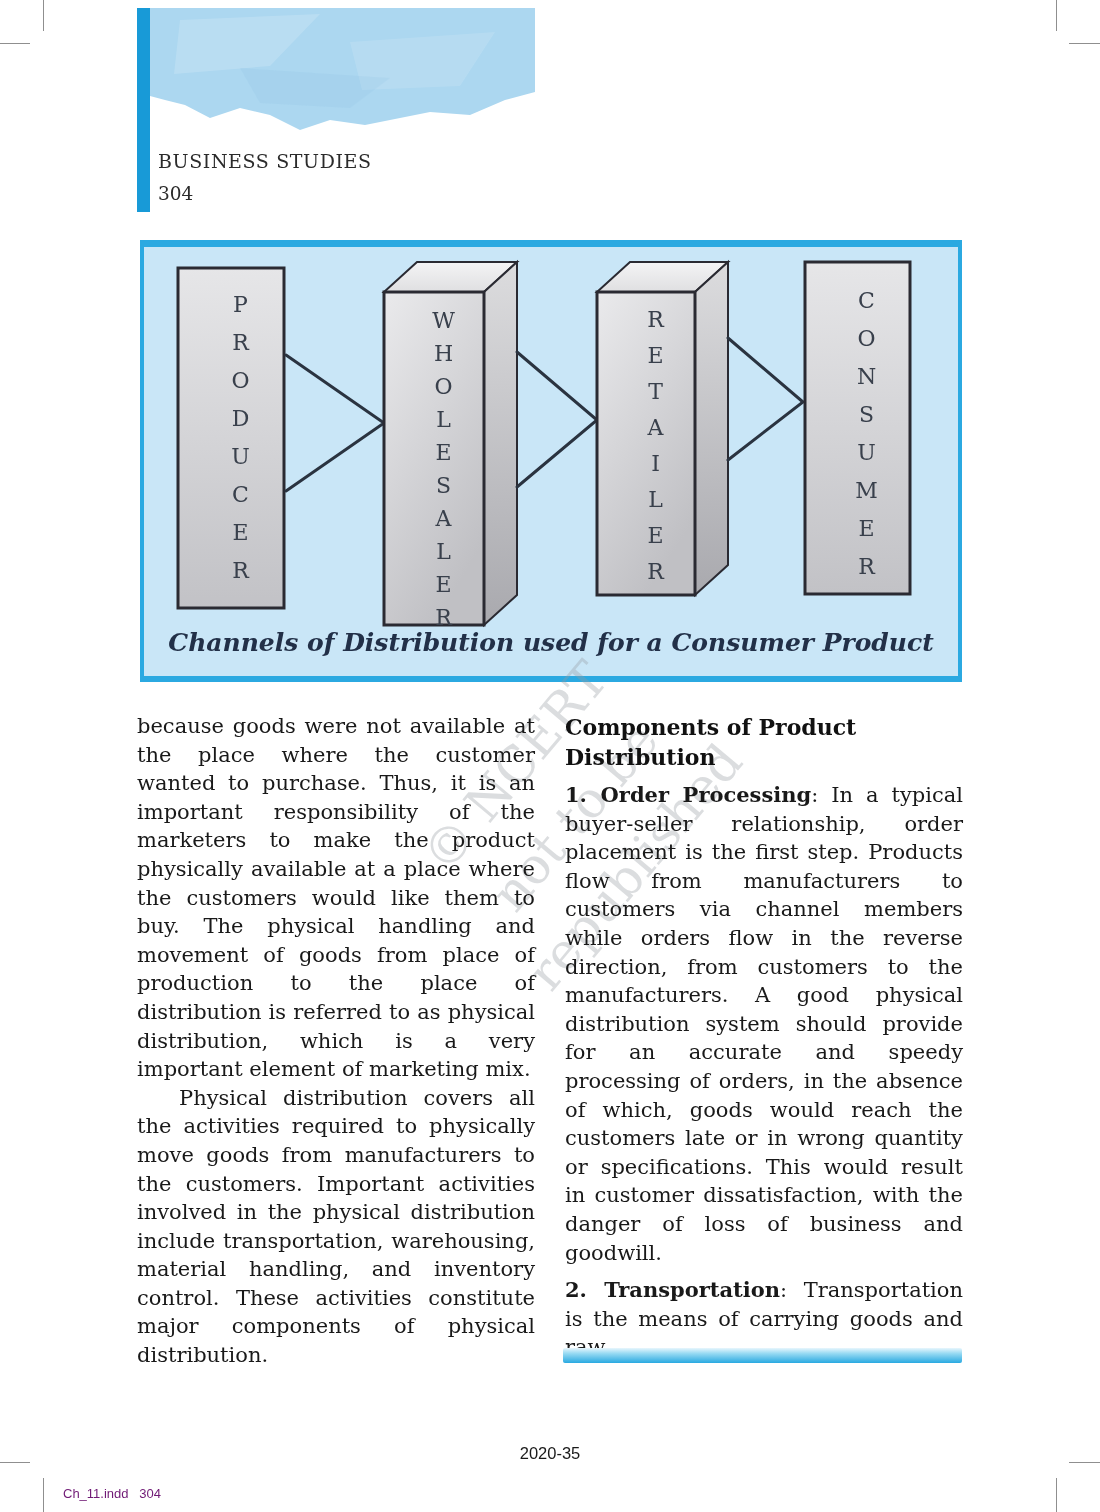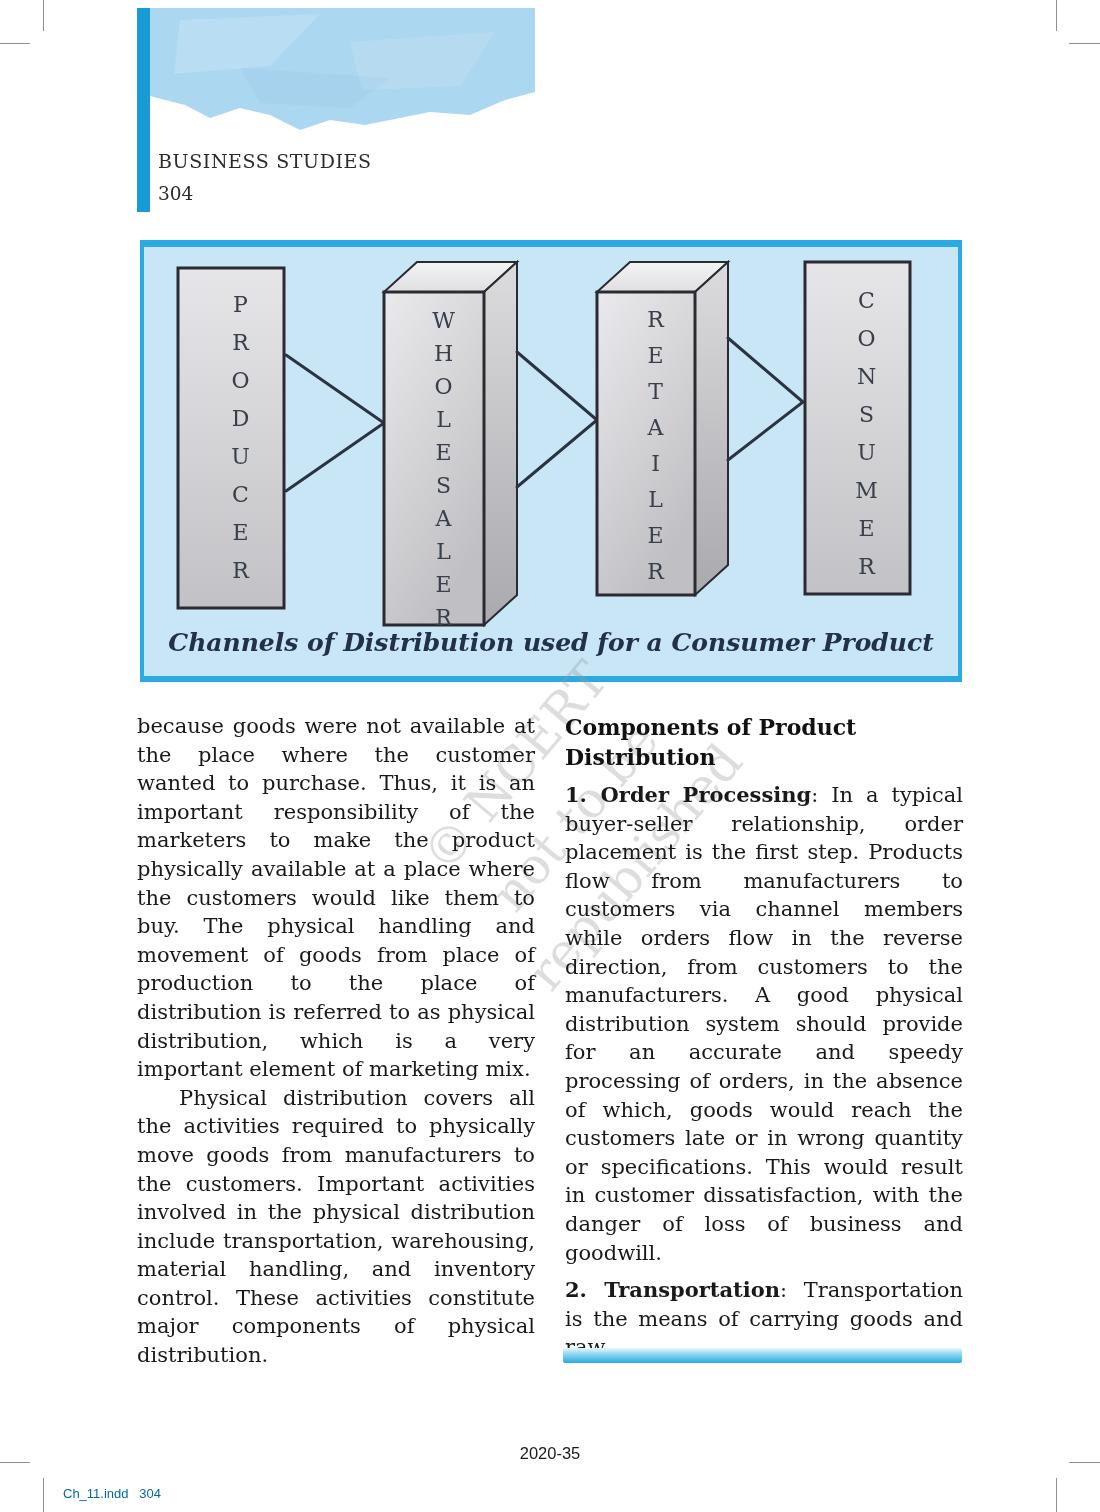--- a/index.html
+++ b/index.html
@@ -59,21 +59,21 @@
     background:linear-gradient(to bottom,#E8F6FD 0%,#9ADBF3 35%,#29A9E1 100%);
     border-radius:2px;
   }
   
   .session-footer{
     position:absolute;left:0;top:1444px;width:1100px;text-align:center;
     font-family:"Liberation Sans", sans-serif;font-size:16.5px;color:#1a1a1a;
   }
   .print-info{
     position:absolute;top:1486px;font-family:"Liberation Sans", sans-serif;
-    font-size:13px;color:#0369a1;white-space:pre;
+    font-size:13px;color:#701a75;white-space:pre;
   }
   .print-file{left:63px;}
   .print-time{right:56px;margin-top:32px;}
 </style>
 </head>
 <body>
 
 <div class="page">
 
   <div class="cropmark" style="left:43px;top:0;width:1px;height:31px;"></div>

